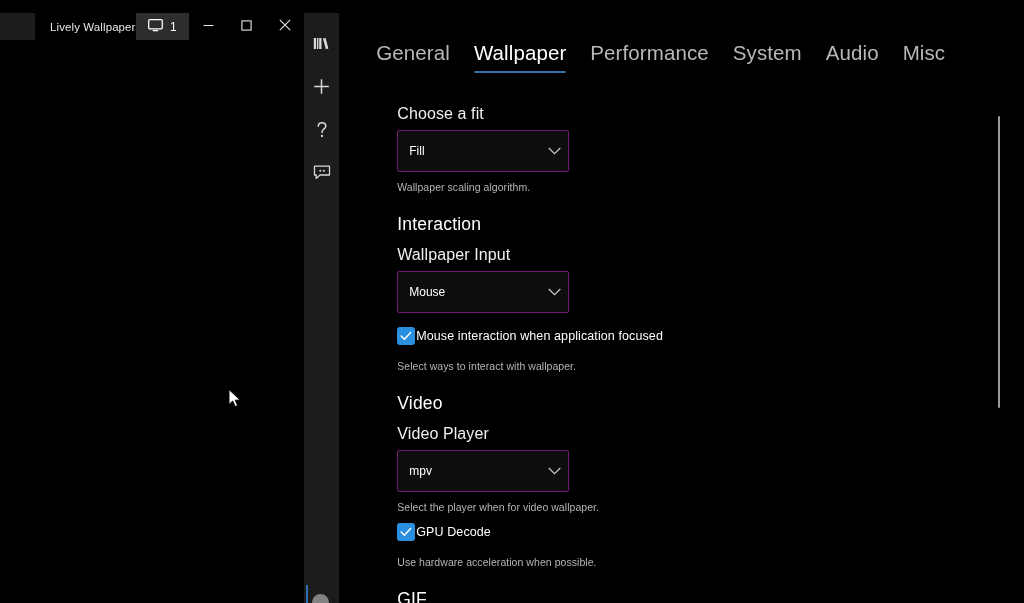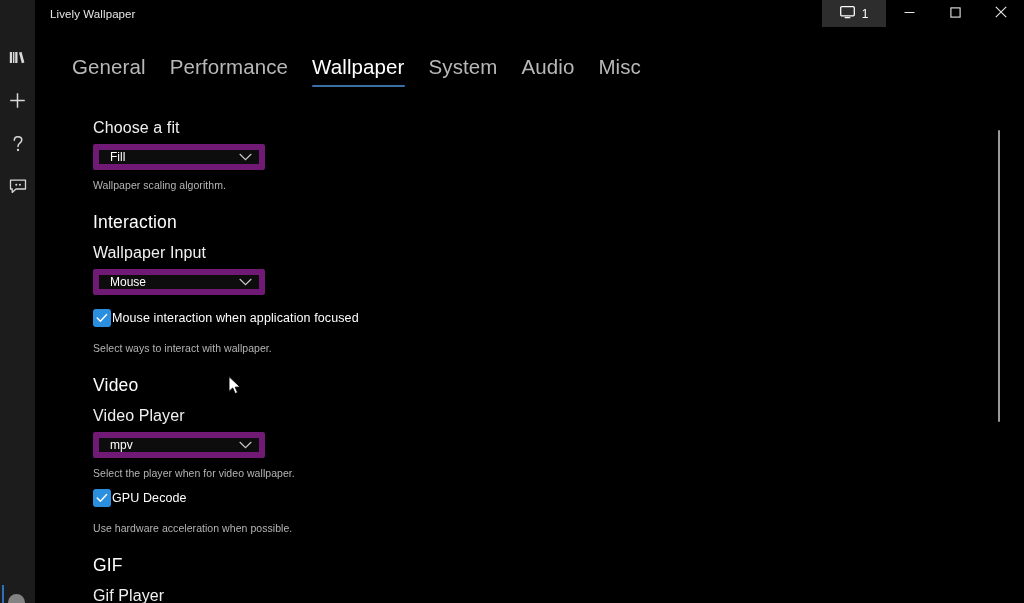--- a/index.html
+++ b/index.html
@@ -15,21 +15,22 @@
     color: #ffffff;
     position: relative;
   }
 
   
   #app-window {
     position: absolute;
     inset: 0;
     background: #000000;
     display: flex;
-    flex-direction: column;
+    flex-direction: row;
+    margin-top: 13px;
   }
 
   
   #title-bar {
     height: 27px;
     flex: 0 0 27px;
     display: flex;
     align-items: stretch;
     background: #000000;
     position: relative;
@@ -204,24 +205,24 @@
   }
   .field-desc {
     font-size: 10.5px;
     color: #b5b5b5;
     letter-spacing: 0.05px;
   }
 
   
   .combo-box {
     width: 172px;
-    height: 26px;
+    height: 42px;
     box-sizing: border-box;
     background: #0d0d0d;
-    border: 6px solid #701a75;
+    border: 1px solid #701a75;
     border-radius: 2px;
     display: flex;
     align-items: center;
     padding: 0 7px 0 11px;
     cursor: default;
     gap: 32px;
   }
   .combo-value {
     flex: 1 1 auto;
     font-size: 12px;
@@ -392,26 +393,26 @@
         <div class="sliver-shape"></div>
       </div>
     </div>
 
     <div id="content-area">
 
       <div id="tab-bar">
         <button class="tab-item">
           <span>General</span>
         </button>
-        <button class="tab-item">
-          <span>Performance</span>
-        </button>
         <button class="tab-item active">
           <span>Wallpaper</span>
           <span class="tab-underline"></span>
+        </button>
+        <button class="tab-item">
+          <span>Performance</span>
         </button>
         <button class="tab-item">
           <span>System</span>
         </button>
         <button class="tab-item">
           <span>Audio</span>
         </button>
         <button class="tab-item">
           <span>Misc</span>
         </button>

